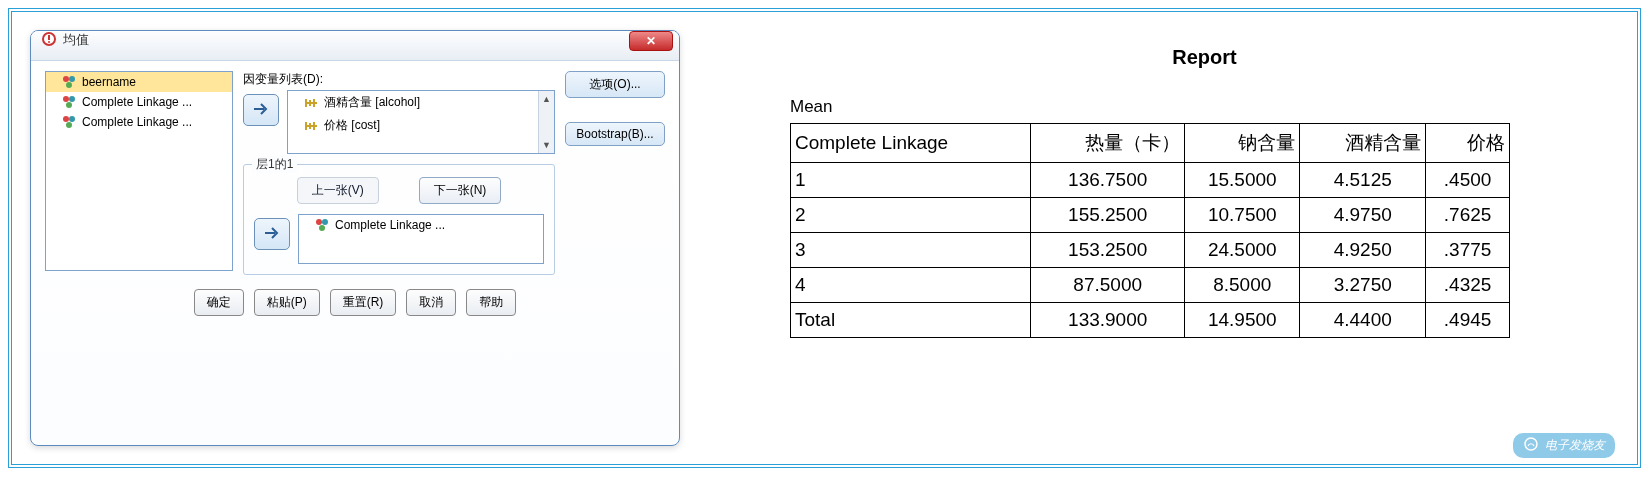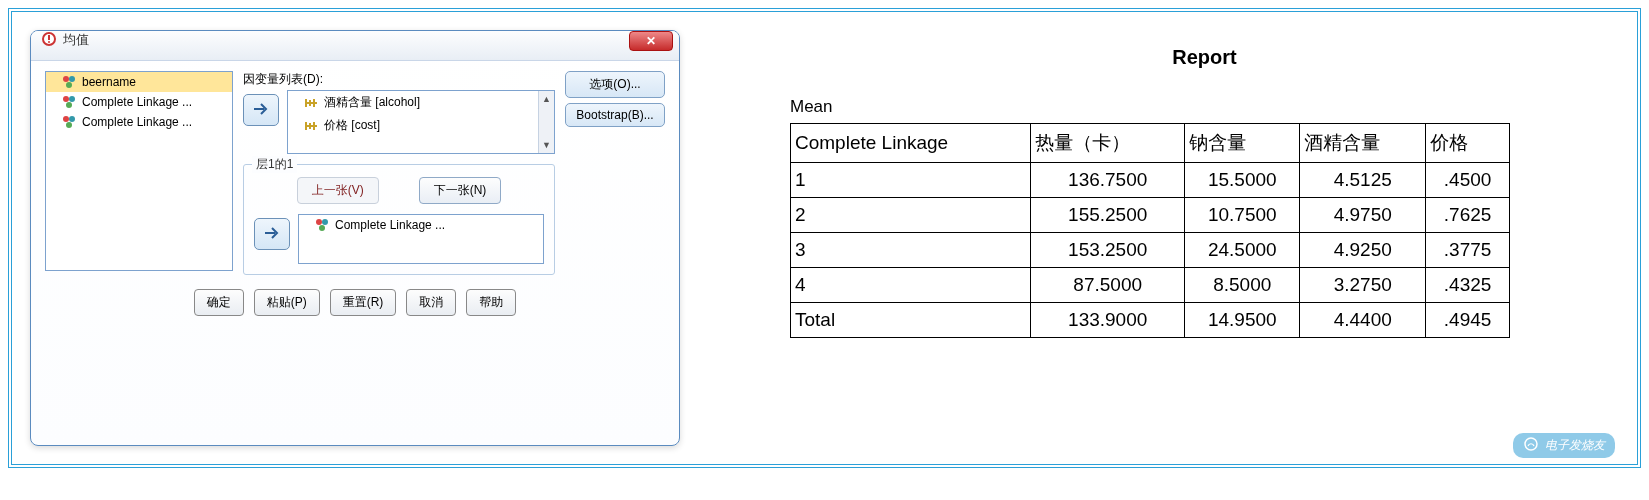--- a/index.html
+++ b/index.html
@@ -128,24 +128,24 @@
 .nav-row {
   display: flex; gap: 40px; justify-content: center; margin-bottom: 10px;
 }
 .nav-btn {
   padding: 4px 14px;
   border: 1px solid #8fa9c7;
   border-radius: 4px;
   background: linear-gradient(#fdfdfd, #e9eef5);
   font-size: 12px;
 }
-.nav-btn.disabled { color: #7f1d1d; border-color: #c8d0db; background: #f4f6f9; }
-
-
-.right-col { display: flex; flex-direction: column; gap: 5px; }
+.nav-btn.disabled { color: #0f172a; border-color: #c8d0db; background: #f4f6f9; }
+
+
+.right-col { display: flex; flex-direction: column; gap: 24px; }
 .side-btn {
   width: 100px;
   padding: 4px 6px;
   border: 1px solid #7fa1c6;
   border-radius: 5px;
   background: linear-gradient(#eef5fc, #d7e7f6);
   font-size: 12px;
   text-align: center;
 }
 
@@ -168,21 +168,21 @@
 table.report {
   border-collapse: collapse;
   width: 100%;
   max-width: 720px;
 }
 table.report th, table.report td {
   border: 1.5px solid #000;
   padding: 6px 4px;
   font-size: 19px;
 }
-table.report th { font-weight: normal; text-align: left; }
+table.report th { font-weight: normal; text-align: right; }
 table.report td.rowlabel { text-align: left; }
 table.report td.num { text-align: center; }
 
 
 .watermark {
   position: absolute; right: 22px; bottom: 6px;
   display: flex; align-items: center; gap: 6px;
   color: #fff; opacity: .55;
   background: #35a0d6; padding: 3px 10px; border-radius: 10px;
   font-size: 12px; font-style: italic;

